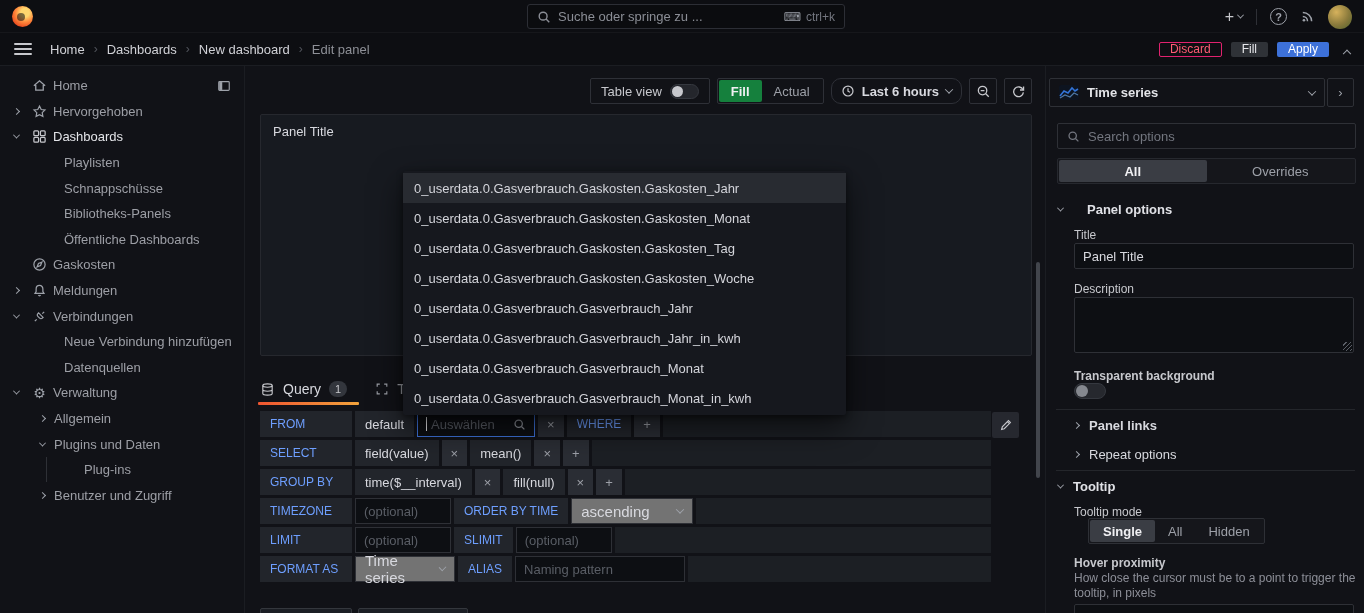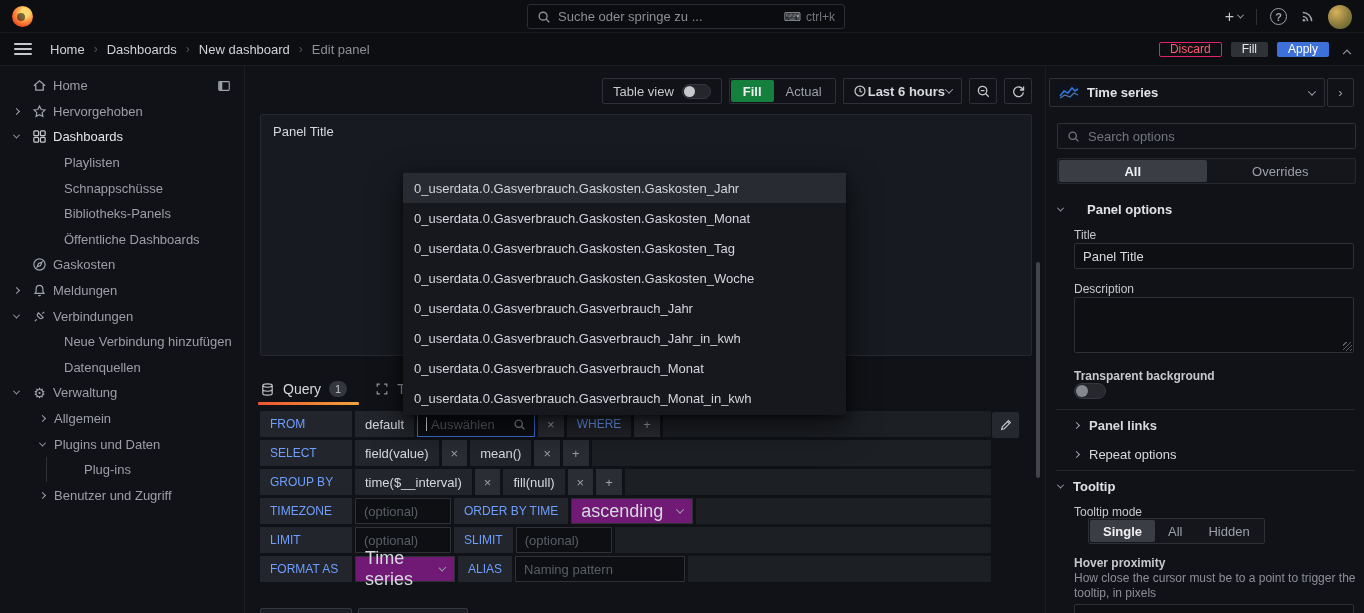--- a/index.html
+++ b/index.html
@@ -66,21 +66,21 @@
 
   
   .main { left:245px; top:66px; width:799px; height:547px; overflow:hidden; }
   .toolbar { position:absolute; top:12px; right:12px; display:flex; align-items:center; gap:7px; }
   .tb-box { height:26px; border:1px solid #2e3037; border-radius:2px; display:flex; align-items:center; padding:0 10px; gap:8px; color:#c7c8cd; background:transparent; }
   .toggle { width:29px; height:15px; border-radius:8px; background:#24262c; border:1px solid #35383f; position:relative; cursor:pointer; }
   .toggle .knob { position:absolute; left:1px; top:1px; width:11px; height:11px; border-radius:50%; background:#c7c8cd; }
   .seg-group { height:26px; border:1px solid #2e3037; border-radius:2px; display:flex; align-items:center; padding:1px; }
   .seg-group .opt { height:22px; padding:0 12px; display:flex; align-items:center; font-size:13px; color:#9da0a8; border-radius:2px; cursor:pointer; }
   .seg-group .opt.sel { background:#15803d; color:#f0f0f3; font-weight:bold; }
-  .timepick { height:26px; border:1px solid #2e3037; border-radius:1px; display:flex; align-items:center; gap:1px; padding:0 9px; cursor:pointer; }
+  .timepick { height:26px; border:1px solid #2e3037; border-radius:10px; display:flex; align-items:center; gap:7px; padding:0 9px; cursor:pointer; }
   .timepick .t { font-weight:bold; color:#d8d9df; font-size:13px; }
   .icon-btn { width:28px; height:26px; border:1px solid #2e3037; border-radius:2px; display:flex; align-items:center; justify-content:center; cursor:pointer; }
 
   .panel { position:absolute; left:15px; top:48px; width:772px; height:242px; background:#171a20; border:1px solid #26282e; border-radius:2px; }
   .panel-title { padding:9px 12px; font-size:13px; color:#d8d9df; }
 
   
   .qtabs { position:absolute; left:15px; top:308px; height:30px; display:flex; align-items:center; gap:28px; }
   .qtab { display:flex; align-items:center; gap:8px; color:#d8d9df; font-size:14px; cursor:pointer; }
   .qtab.dim { color:#9da0a8; }
@@ -90,21 +90,21 @@
   
   .qrow { position:absolute; left:15px; width:731px; height:26px; display:flex; gap:3px; }
   .qseg { background:#22252b; display:flex; align-items:center; padding:0 10px; font-size:13px; color:#d8d9df; white-space:nowrap; cursor:pointer; }
   .qlabel { width:92px; color:#6e9fff; font-size:12px; cursor:default; }
   .qmid { color:#6e9fff; font-size:12px; cursor:default; }
   .qbtn { background:#2a2d34; color:#9da0a8; padding:0 9px; font-size:13px; }
   .qfill { flex:1; background:#1c1f24; }
   .qinputbox { background:#0d0f13; border:1px solid #2e3036; display:flex; align-items:center; padding:0 8px; color:#d8d9df; }
   .qinputbox input { background:transparent; border:none; outline:none; color:#d8d9df; font-size:13px; width:100%; font-family:inherit; }
   .qinputbox input::placeholder { color:#5a5e66; }
-  .qselect { background:#701a75; border:1px solid #2e3036; display:flex; align-items:center; justify-content:space-between; gap:8px; padding:0 9px; color:#d8d9df; font-size:18px; cursor:pointer; }
+  .qselect { background:#737373; border:1px solid #2e3036; display:flex; align-items:center; justify-content:space-between; gap:8px; padding:0 9px; color:#d8d9df; font-size:15px; cursor:pointer; }
   .qfocus { border-color:#3d71d9; width:118px; display:flex; gap:4px; }
   .caret { width:1px; height:14px; background:#e6e6ea; }
   .phtext { color:#5a5e66; flex:1; font-size:13px; }
   .pencil-btn { position:absolute; left:747px; top:346px; width:27px; height:26px; background:#26282f; border-radius:2px; display:flex; align-items:center; justify-content:center; cursor:pointer; }
   .main-scrollbar { position:absolute; left:791px; top:196px; width:4px; height:216px; background:#42454c; border-radius:2px; cursor:grab; }
   .partial-btn { position:absolute; top:542px; height:26px; border:1px solid #34373d; border-radius:2px; background:#1b1e24; }
 
   
   .dropdown { left:403px; top:171px; width:443px; background:#16181e; border-radius:2px; z-index:30;
               box-shadow:0 12px 32px rgba(0,0,0,.6), 0 2px 6px rgba(0,0,0,.45); padding:2px 0; }

